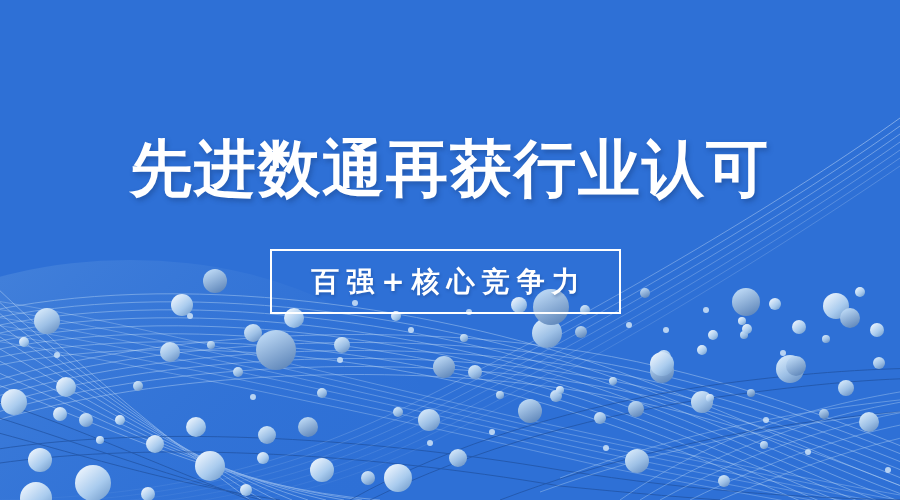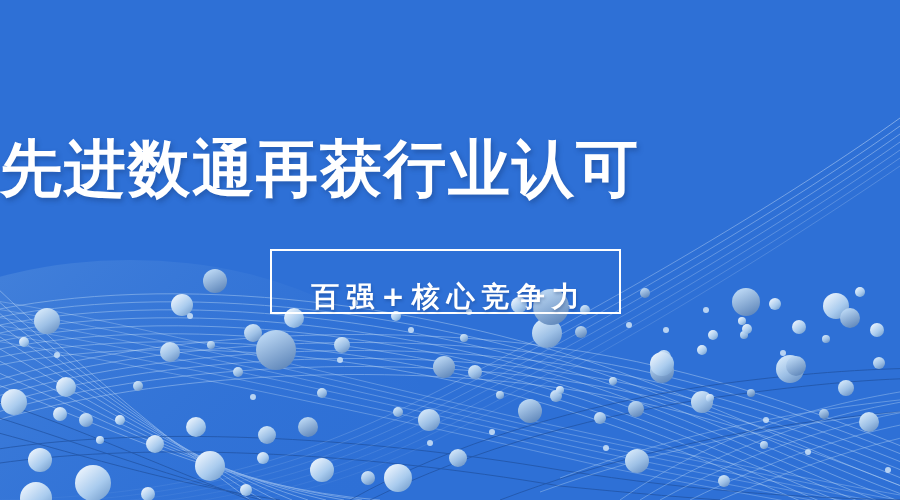--- a/index.html
+++ b/index.html
@@ -24,39 +24,39 @@
   .content{
     position:absolute;
     inset:0;
     z-index:5;
   }
   .title{
     position:absolute;
     left:0;
     right:0;
     top:133px;
-    text-align:left;
+    text-align:center;
     color:#ffffff;
     font-family:"DejaVu Serif","Liberation Serif",serif;
     font-weight:700;
     font-size:62px;
     line-height:72px;
     letter-spacing:2px;
     text-shadow:2px 3px 5px rgba(17,48,103,0.35);
     white-space:nowrap;
   }
   .subtitle-box{
     position:absolute;
     left:270px;
     top:249px;
     width:351px;
     height:65px;
     border:2px solid #ffffff;
     display:flex;
-    align-items:flex-end;
+    align-items:center;
     justify-content:center;
   }
   .subtitle{
     color:#ffffff;
     font-family:"DejaVu Serif","Liberation Serif",serif;
     font-weight:700;
     font-size:28px;
     letter-spacing:7px;
     text-indent:7px;
     line-height:30px;

